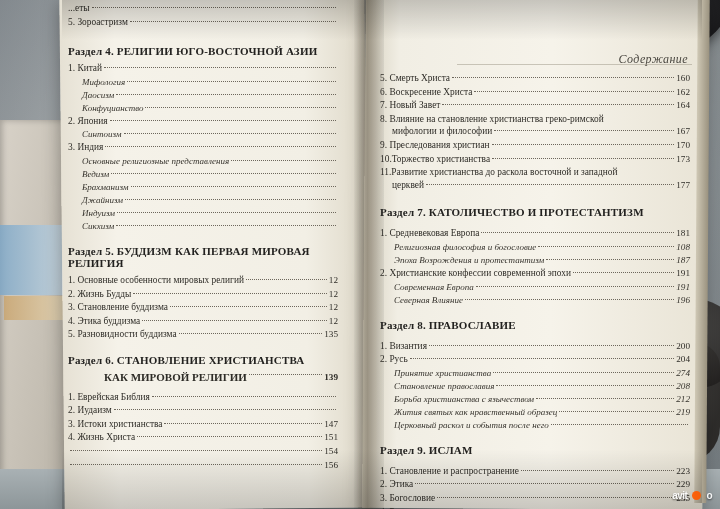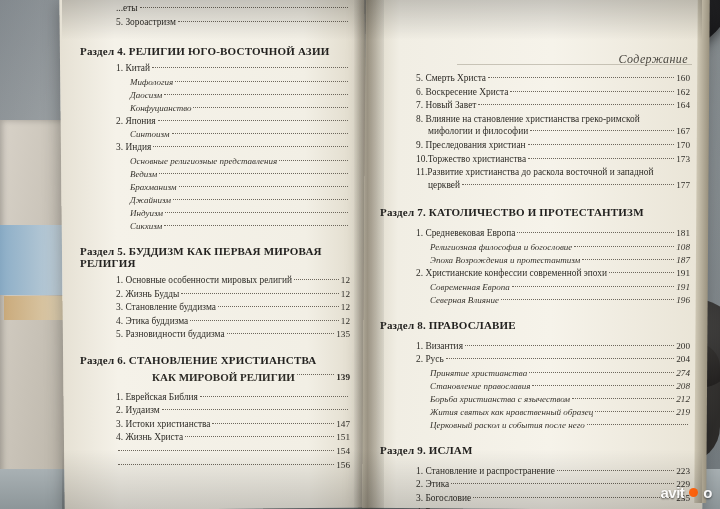--- a/index.html
+++ b/index.html
@@ -100,41 +100,41 @@
   .edge-right{
     position:absolute;left:634px;top:4px;width:12px;height:505px;
     background:linear-gradient(90deg,#cfc8b5,#9a927f);
     transform:rotate(0.4deg);
   }
 
   
   .col{
     position:absolute;top:0;color:#2b2a26;
   }
-  .col-left{left:18px;top:0;width:270px;}
+  .col-left{left:6px;top:0;width:270px;}
   .col-right{left:318px;top:0;width:310px;}
 
   .header-right{
     position:absolute;right:14px;top:58px;
     font-style:italic;font-size:12px;color:#4a4740;letter-spacing:.4px;
   }
   .header-rule{
     position:absolute;right:10px;top:70px;width:235px;height:1px;
     background:#9c9685;opacity:.5;
   }
 
   h2.sect{
     font-family:"Liberation Serif", serif;
     font-weight:bold;font-size:11px;margin:0 0 5px 0;
     letter-spacing:.2px;color:#232220;text-transform:none;
   }
   .sect-block{margin-bottom:12px;}
   .item{
     display:flex;align-items:baseline;font-size:9.4px;line-height:13.6px;
-    white-space:nowrap;color:#2e2c27;margin-left:36px;
+    white-space:nowrap;color:#2e2c27;
   }
   .item .lbl{flex:0 0 auto;}
   .item .dots{
     flex:1 1 auto;margin:0 2px;
     border-bottom:1px dotted #6d675c;
     transform:translateY(-3px);
     min-width:6px;
   }
   .item .pg{flex:0 0 auto;font-size:9.2px;}
   .sub{
@@ -145,21 +145,21 @@
   .wrapline{white-space:normal;line-height:12.6px;}
 
   
   .wm{
     position:absolute;right:8px;bottom:8px;
     display:flex;align-items:center;gap:4px;
     opacity:.92;
   }
   .wm-logo{
     font-family:"Liberation Sans", sans-serif;
-    font-size:15px;font-weight:bold;color:#ffffff;
+    font-size:10px;font-weight:bold;color:#ffffff;
     text-shadow:0 1px 2px rgba(0,0,0,.6);
     letter-spacing:-.5px;
   }
   .wm-dot{
     display:inline-block;width:9px;height:9px;border-radius:50%;
     background:#ff5a00;margin:0 1px;
   }
 </style>
 </head>
 <body>

